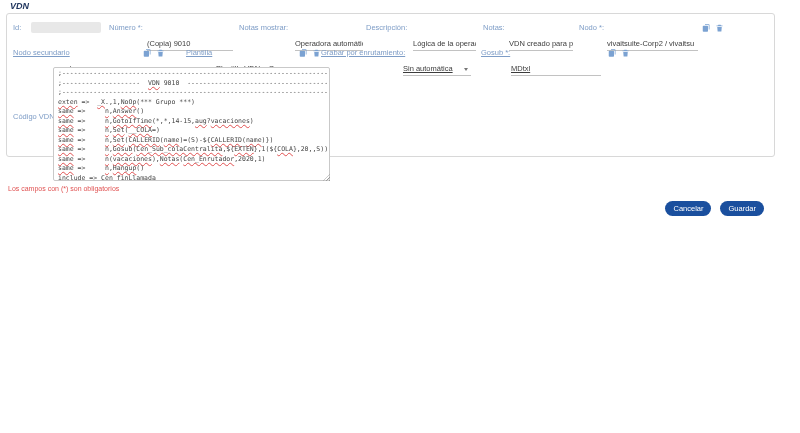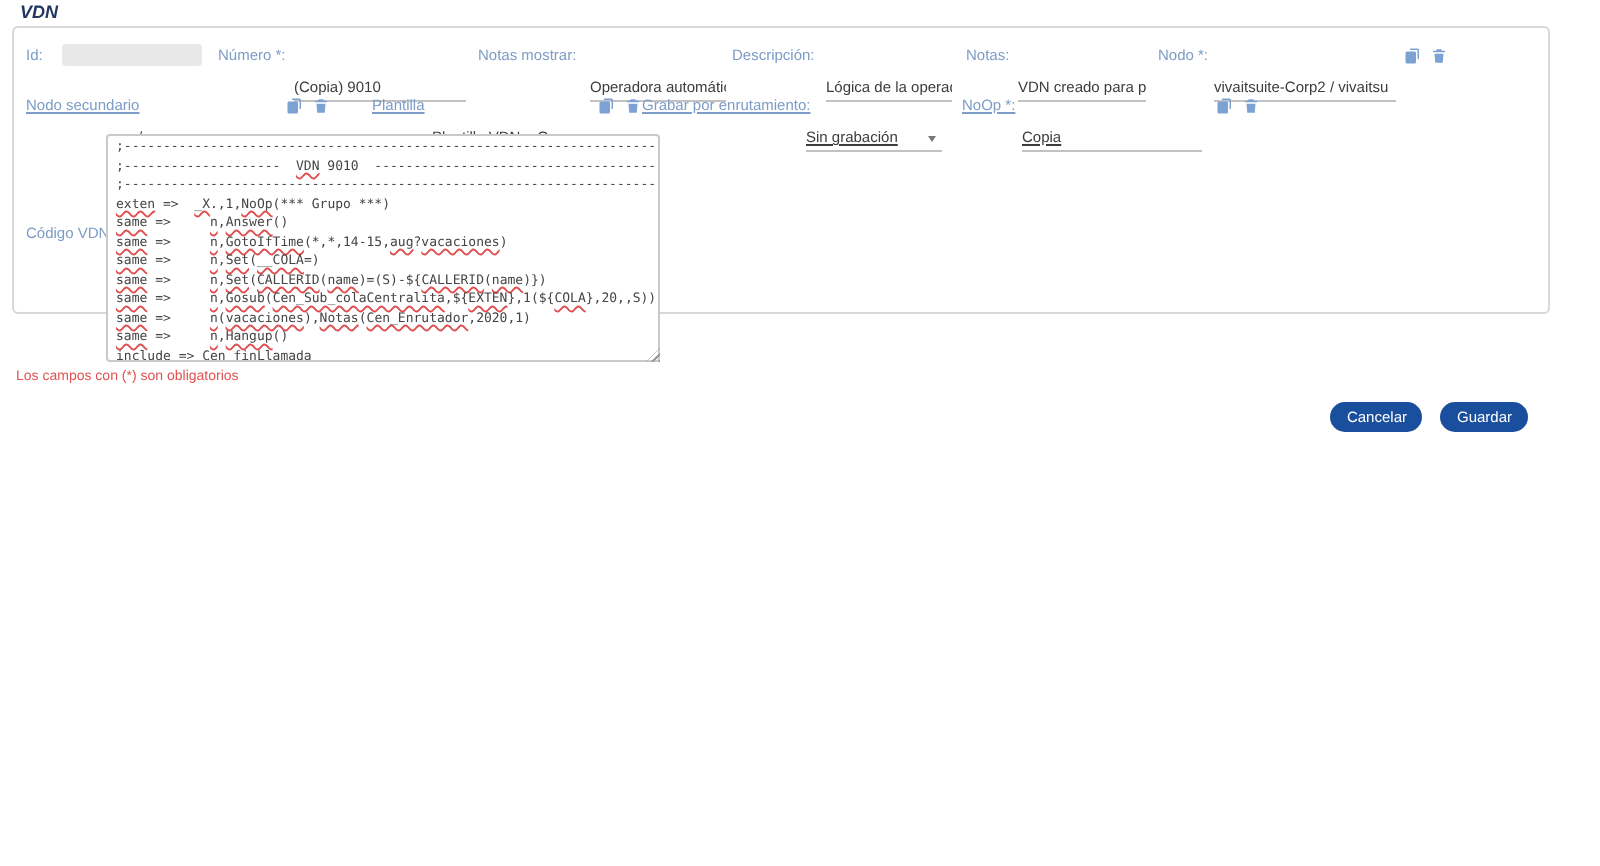--- a/index.html
+++ b/index.html
@@ -130,26 +130,26 @@
       </svg>
   </span>
   <span class="icon ir2" style="left:305px">
     <svg viewBox="0 0 24 24">
         <path d="M9 3h6l1 2h4v2H4V5h4l1-2zM6 9h12l-1 12H7L6 9z"></path>
       </svg>
   </span>
 
   <span class="lbl r2" style="left:314px">Grabar por enrutamiento:</span>
   <span class="inp r2" style="left:396px;width:68px">
-    <span>Sin grabación</span>
+    <span>Sin automática</span>
     <span class="select-caret"></span>
   </span>
 
-  <span class="lbl r2" style="left:474px">NoOp *:</span>
-  <span class="inp r2" style="left:504px;width:90px">Copia</span>
+  <span class="lbl r2" style="left:474px">Gosub *:</span>
+  <span class="inp r2" style="left:504px;width:90px">MDtxl</span>
   <span class="icon ir2" style="left:601px">
     <svg viewBox="0 0 24 24">
         <path d="M8 2h10a2 2 0 0 1 2 2v12h-2V4H8V2zM4 6h10a2 2 0 0 1 2 2v12a2 2 0 0 1-2 2H4a2 2 0 0 1-2-2V8a2 2 0 0 1 2-2z"></path>
       </svg>
   </span>
   <span class="icon ir2" style="left:614px">
     <svg viewBox="0 0 24 24">
         <path d="M9 3h6l1 2h4v2H4V5h4l1-2zM6 9h12l-1 12H7L6 9z"></path>
       </svg>
   </span>

